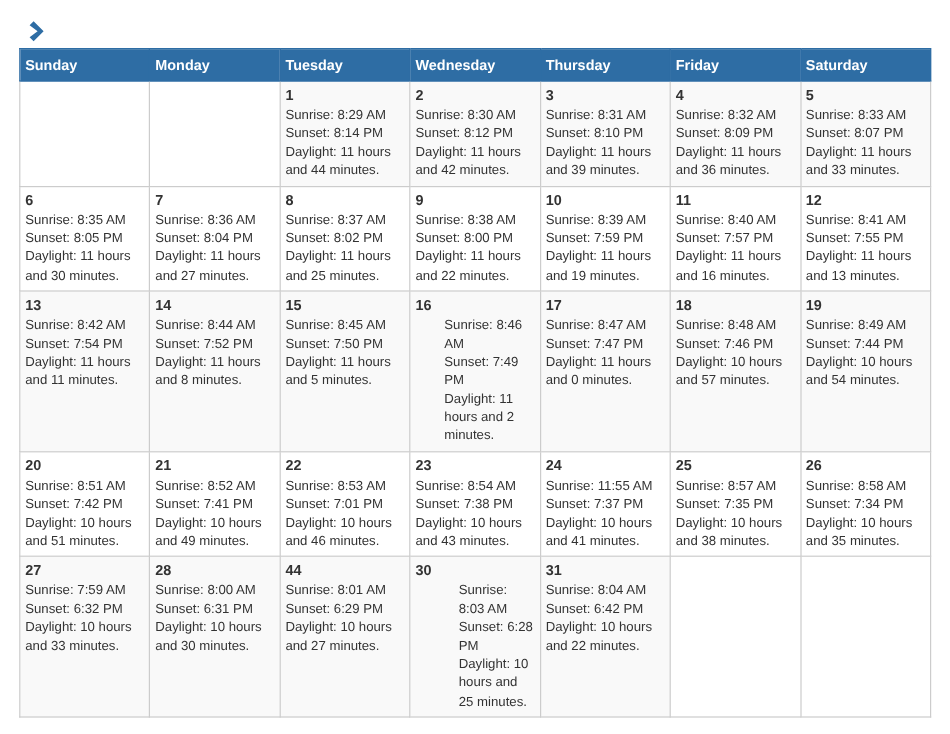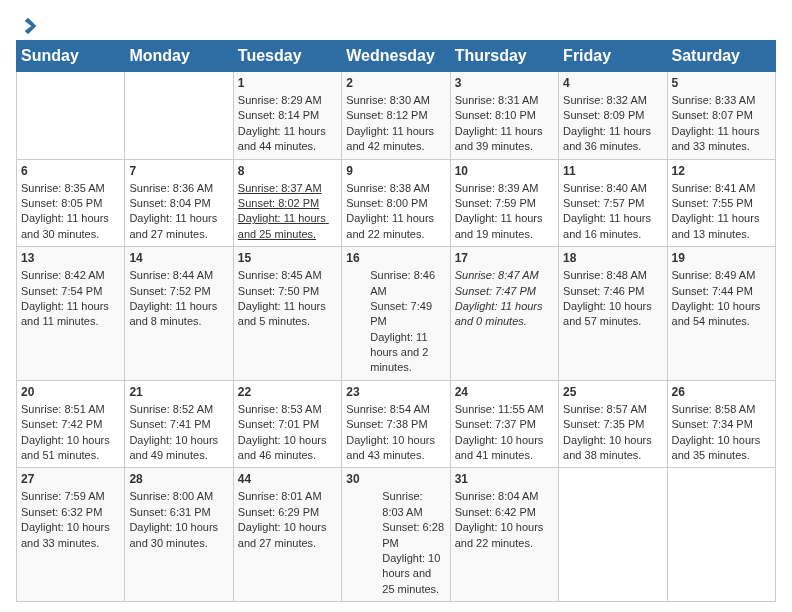--- a/index.html
+++ b/index.html
@@ -51,21 +51,21 @@
     table {
       width: 100%;
       border-collapse: collapse;
       font-size: 11px;
     }
     thead tr th {
       background-color: #2e6da4;
       color: #fff;
       padding: 6px 4px;
       text-align: left;
-      font-size: 16px;
+      font-size: 12px;
       font-weight: bold;
       border: 1px solid #2e6da4;
     }
     tbody tr td {
       border: 1px solid #ccc;
       padding: 4px 4px;
       vertical-align: top;
       color: #333;
       background: #fff;
       min-height: 70px;
@@ -165,21 +165,21 @@
 Daylight: 11 hours and 30 minutes.</div>
         </td>
         <td>
           <span class="day-number">7</span>
           <div class="day-info" style="white-space: pre-wrap;">Sunrise: 8:36 AM
 Sunset: 8:04 PM
 Daylight: 11 hours and 27 minutes.</div>
         </td>
         <td>
           <span class="day-number">8</span>
-          <div class="day-info" style="white-space: pre-wrap; text-decoration: underline;">Sunrise: 8:37 AM
+          <div class="day-info" style="white-space: pre-wrap;">Sunrise: 8:37 AM
 Sunset: 8:02 PM
 Daylight: 11 hours and 25 minutes.</div>
         </td>
         <td>
           <span class="day-number">9</span>
           <div class="day-info" style="white-space: pre-wrap;">Sunrise: 8:38 AM
 Sunset: 8:00 PM
 Daylight: 11 hours and 22 minutes.</div>
         </td>
         <td>
@@ -221,21 +221,21 @@
 Daylight: 11 hours and 5 minutes.</div>
         </td>
         <td>
           <span class="day-number">16</span>
           <div class="day-info" style="white-space: pre-wrap; margin-left: 24px;">Sunrise: 8:46 AM
 Sunset: 7:49 PM
 Daylight: 11 hours and 2 minutes.</div>
         </td>
         <td>
           <span class="day-number">17</span>
-          <div class="day-info" style="white-space: pre-wrap; font-style: italic;">Sunrise: 8:47 AM
+          <div class="day-info" style="white-space: pre-wrap;">Sunrise: 8:47 AM
 Sunset: 7:47 PM
 Daylight: 11 hours and 0 minutes.</div>
         </td>
         <td>
           <span class="day-number">18</span>
           <div class="day-info" style="white-space: pre-wrap;">Sunrise: 8:48 AM
 Sunset: 7:46 PM
 Daylight: 10 hours and 57 minutes.</div>
         </td>
         <td>

